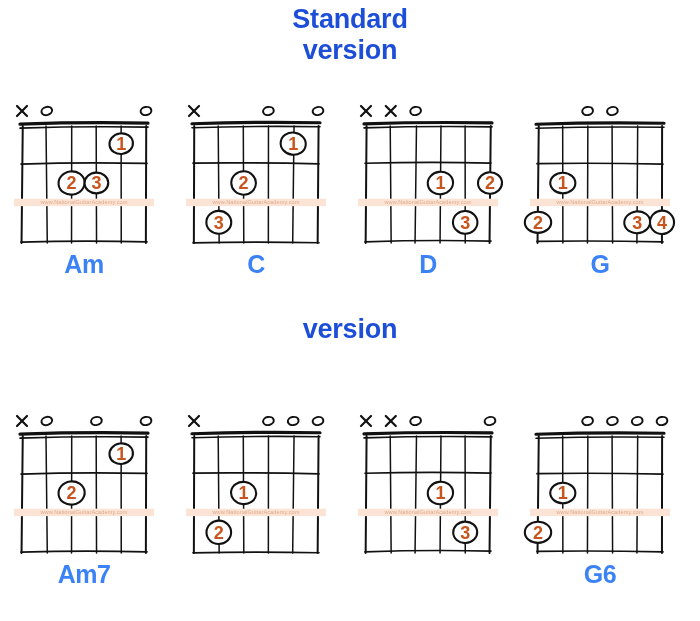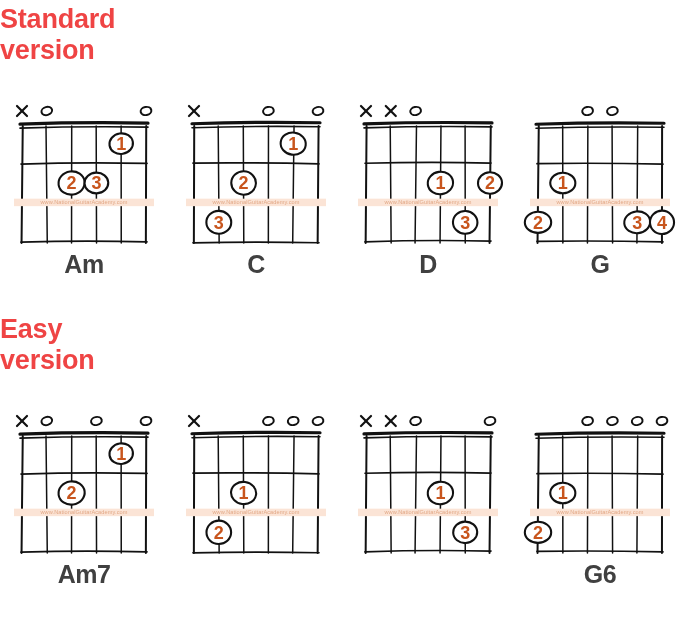--- a/index.html
+++ b/index.html
@@ -12,25 +12,25 @@
     height: 621px;
     font-family: "Liberation Sans", sans-serif;
     position: relative;
     overflow: hidden;
   }
   .page { position: relative; width: 700px; height: 621px; }
 
   .section-title {
     position: absolute;
     width: 100%;
-    text-align: left;
+    text-align: center;
     font-weight: bold;
     font-size: 27px;
     line-height: 31px;
-    color: #ef4444;
+    color: #1d4ed8;
     letter-spacing: -0.2px;
   }
   .section-title .ln { display: block; }
   #title-standard { top: 4px; }
   #title-easy { top: 314px; }
 
   .row { position: absolute; left: 0; width: 700px; }
   #row-standard { top: 92px; }
   #row-easy { top: 402px; }
 
@@ -44,21 +44,21 @@
     width: 160px;
     height: 165px;
   }
   .chord-name {
     position: absolute;
     top: 158px;
     width: 160px;
     text-align: center;
     font-weight: bold;
     font-size: 25px;
-    color: #404040;
+    color: #3b82f6;
     letter-spacing: -0.5px;
   }
   svg { display: block; overflow: visible; }
   .marker-text {
     font-family: "Liberation Sans", sans-serif;
     font-weight: bold;
     fill: #c8551d;
   }
   .wm {
     font-family: "Liberation Sans", sans-serif;
@@ -244,21 +244,20 @@
               <ellipse cx="142" cy="130.33333333333334" rx="12.037822989410488" ry="11.69851806062885" stroke="#111111" stroke-width="2.1" fill="#ffffff" transform="rotate(0.7132419103727443 142 130.33333333333334)"></ellipse>
               <text x="142" y="136.63333333333335" text-anchor="middle" class="marker-text" font-size="18px" fill="#c8551d">4</text>
             </g>
           </svg>
         </div>
         <div class="chord-name">G</div>
       </div>
     </div>
 
   <div class="section-title" id="title-easy">
-    <span class="ln">Easy</span>
     <span class="ln">version</span>
   </div>
 
   <div class="row" id="row-easy">
       <div class="chord" style="left: 4px;">
         <div class="chord-diagram">
           <svg width="160" height="165" viewBox="0 0 160 165">
             <path d="M 16 32.125760791334905 Q 80 29.925760791334906 144 31.125760791334905" stroke="#111111" stroke-width="3.2" fill="none" stroke-linecap="round"></path>
             <path d="M 16 36.125760791334905 Q 80 34.125760791334905 144 35.125760791334905" stroke="#111111" stroke-width="1.6" fill="none" stroke-linecap="round"></path>
             <path d="M 17 72.092376035002 Q 80 69.9381339927791 143 71.4381339927791" stroke="#111111" stroke-width="1.7" fill="none" stroke-linecap="round"></path>

